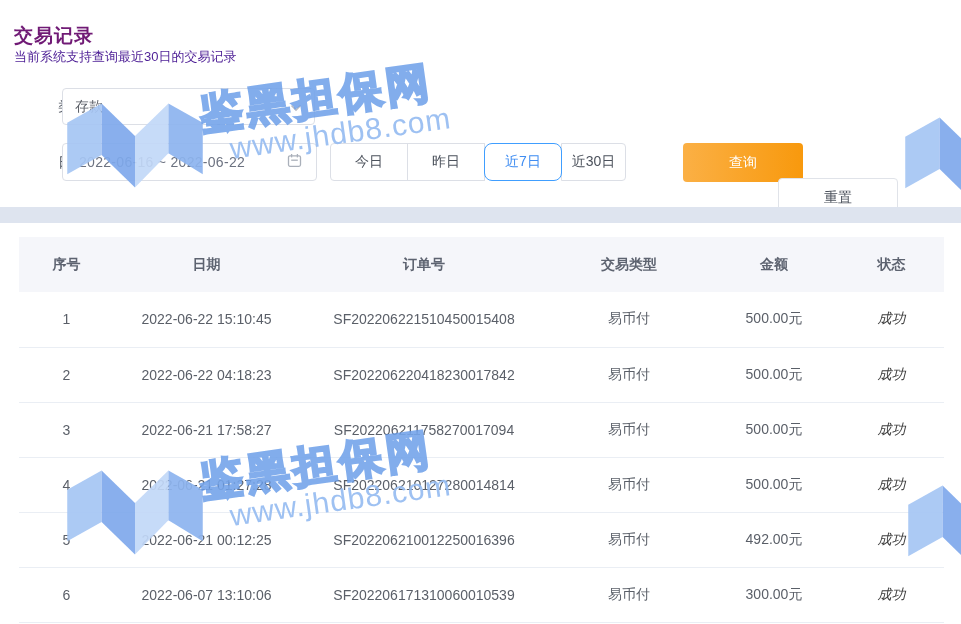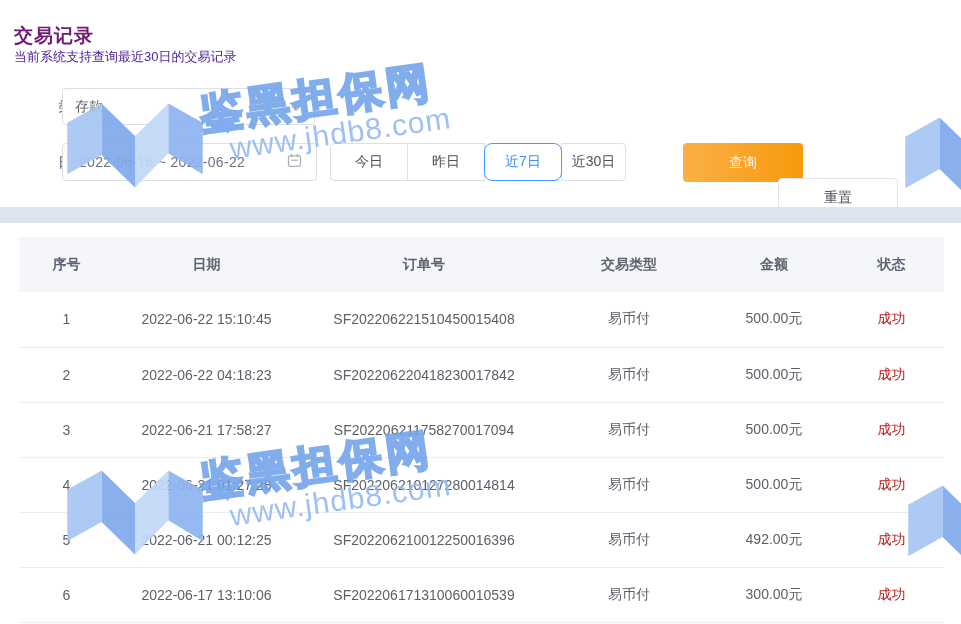--- a/index.html
+++ b/index.html
@@ -43,21 +43,21 @@
 
   .divider-band { position:absolute; left:0; top:207px; width:961px; height:16px; background:#dee4ef; }
 
   
   .tx-table { position:absolute; left:19px; top:237px; width:925px; border-collapse:collapse; table-layout:fixed; }
   .tx-table th { height:55px; background:#f5f6fa; font-size:14px; font-weight:700; color:#5d6370; }
   .tx-table td { height:55px; font-size:14px; color:#5a5f68; border-bottom:1px solid #eaeef4; text-align:center; }
   .tx-table th { text-align:center; }
   .col-no{width:95px;} .col-date{width:185px;} .col-order{width:250px;}
   .col-type{width:160px;} .col-amt{width:130px;} .col-status{width:105px;}
-  td.cell-status { color:#b91c1c; }
+  td.cell-status { color:#404040;font-style:italic; }
 
   
   .wm { position:absolute; width:480px; height:210px; pointer-events:none; z-index:50; }
   .wm-logo { position:absolute; left:2px; top:24px; opacity:.92; }
   .wm-cn { position:absolute; left:140px; top:16px; font-size:43px; font-weight:700;
     letter-spacing:4px; white-space:nowrap; color:rgba(255,255,255,.55);
     -webkit-text-stroke:2.5px rgba(99,152,231,.8);
     transform:rotate(-8deg); transform-origin:0 50%; }
   .wm-en { position:absolute; left:170px; top:62px; font-size:30px; letter-spacing:1px;
     white-space:nowrap; color:rgba(150,188,241,.92);
@@ -163,21 +163,21 @@
       <tr>
         <td>5</td>
         <td>2022-06-21 00:12:25</td>
         <td>SF202206210012250016396</td>
         <td>易币付</td>
         <td>492.00元</td>
         <td class="cell-status">成功</td>
       </tr>
       <tr>
         <td>6</td>
-        <td>2022-06-17 13:10:06</td>
+        <td>2022-06-07 13:10:06</td>
         <td>SF202206171310060010539</td>
         <td>易币付</td>
         <td>300.00元</td>
         <td class="cell-status">成功</td>
       </tr>
     </tbody>
   </table>
 
   <div class="wm" id="wm-a">
     <svg class="wm-logo" width="146" height="105" viewBox="0 0 150 110">

